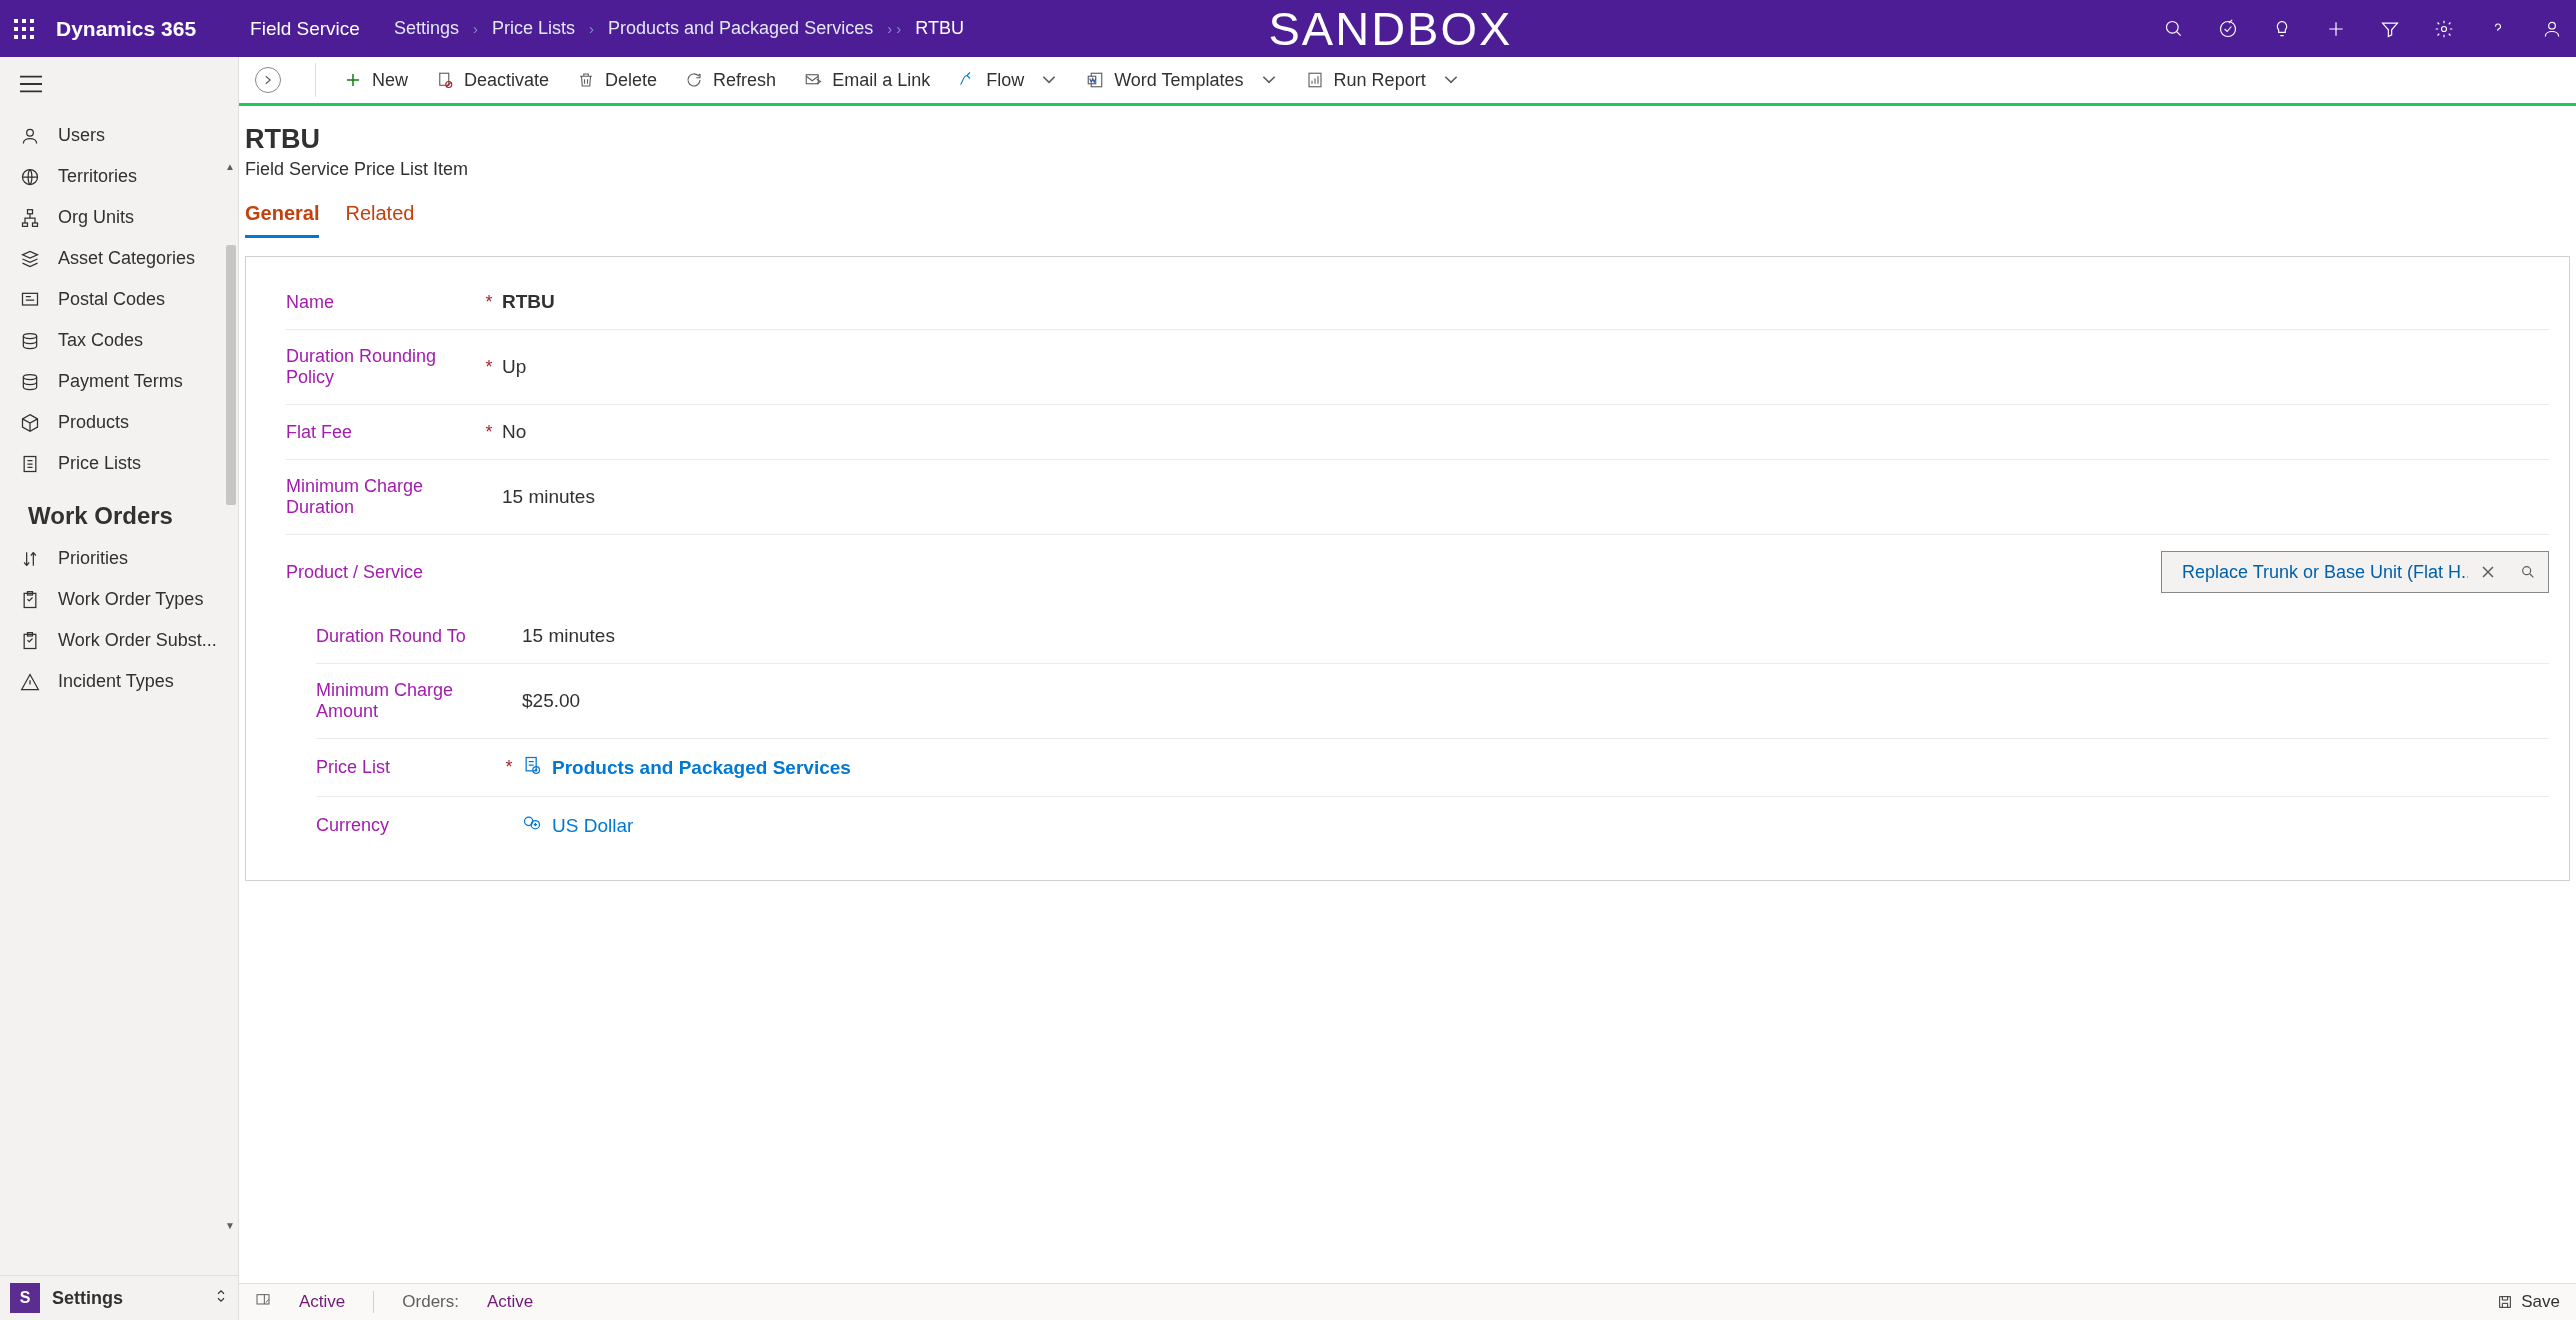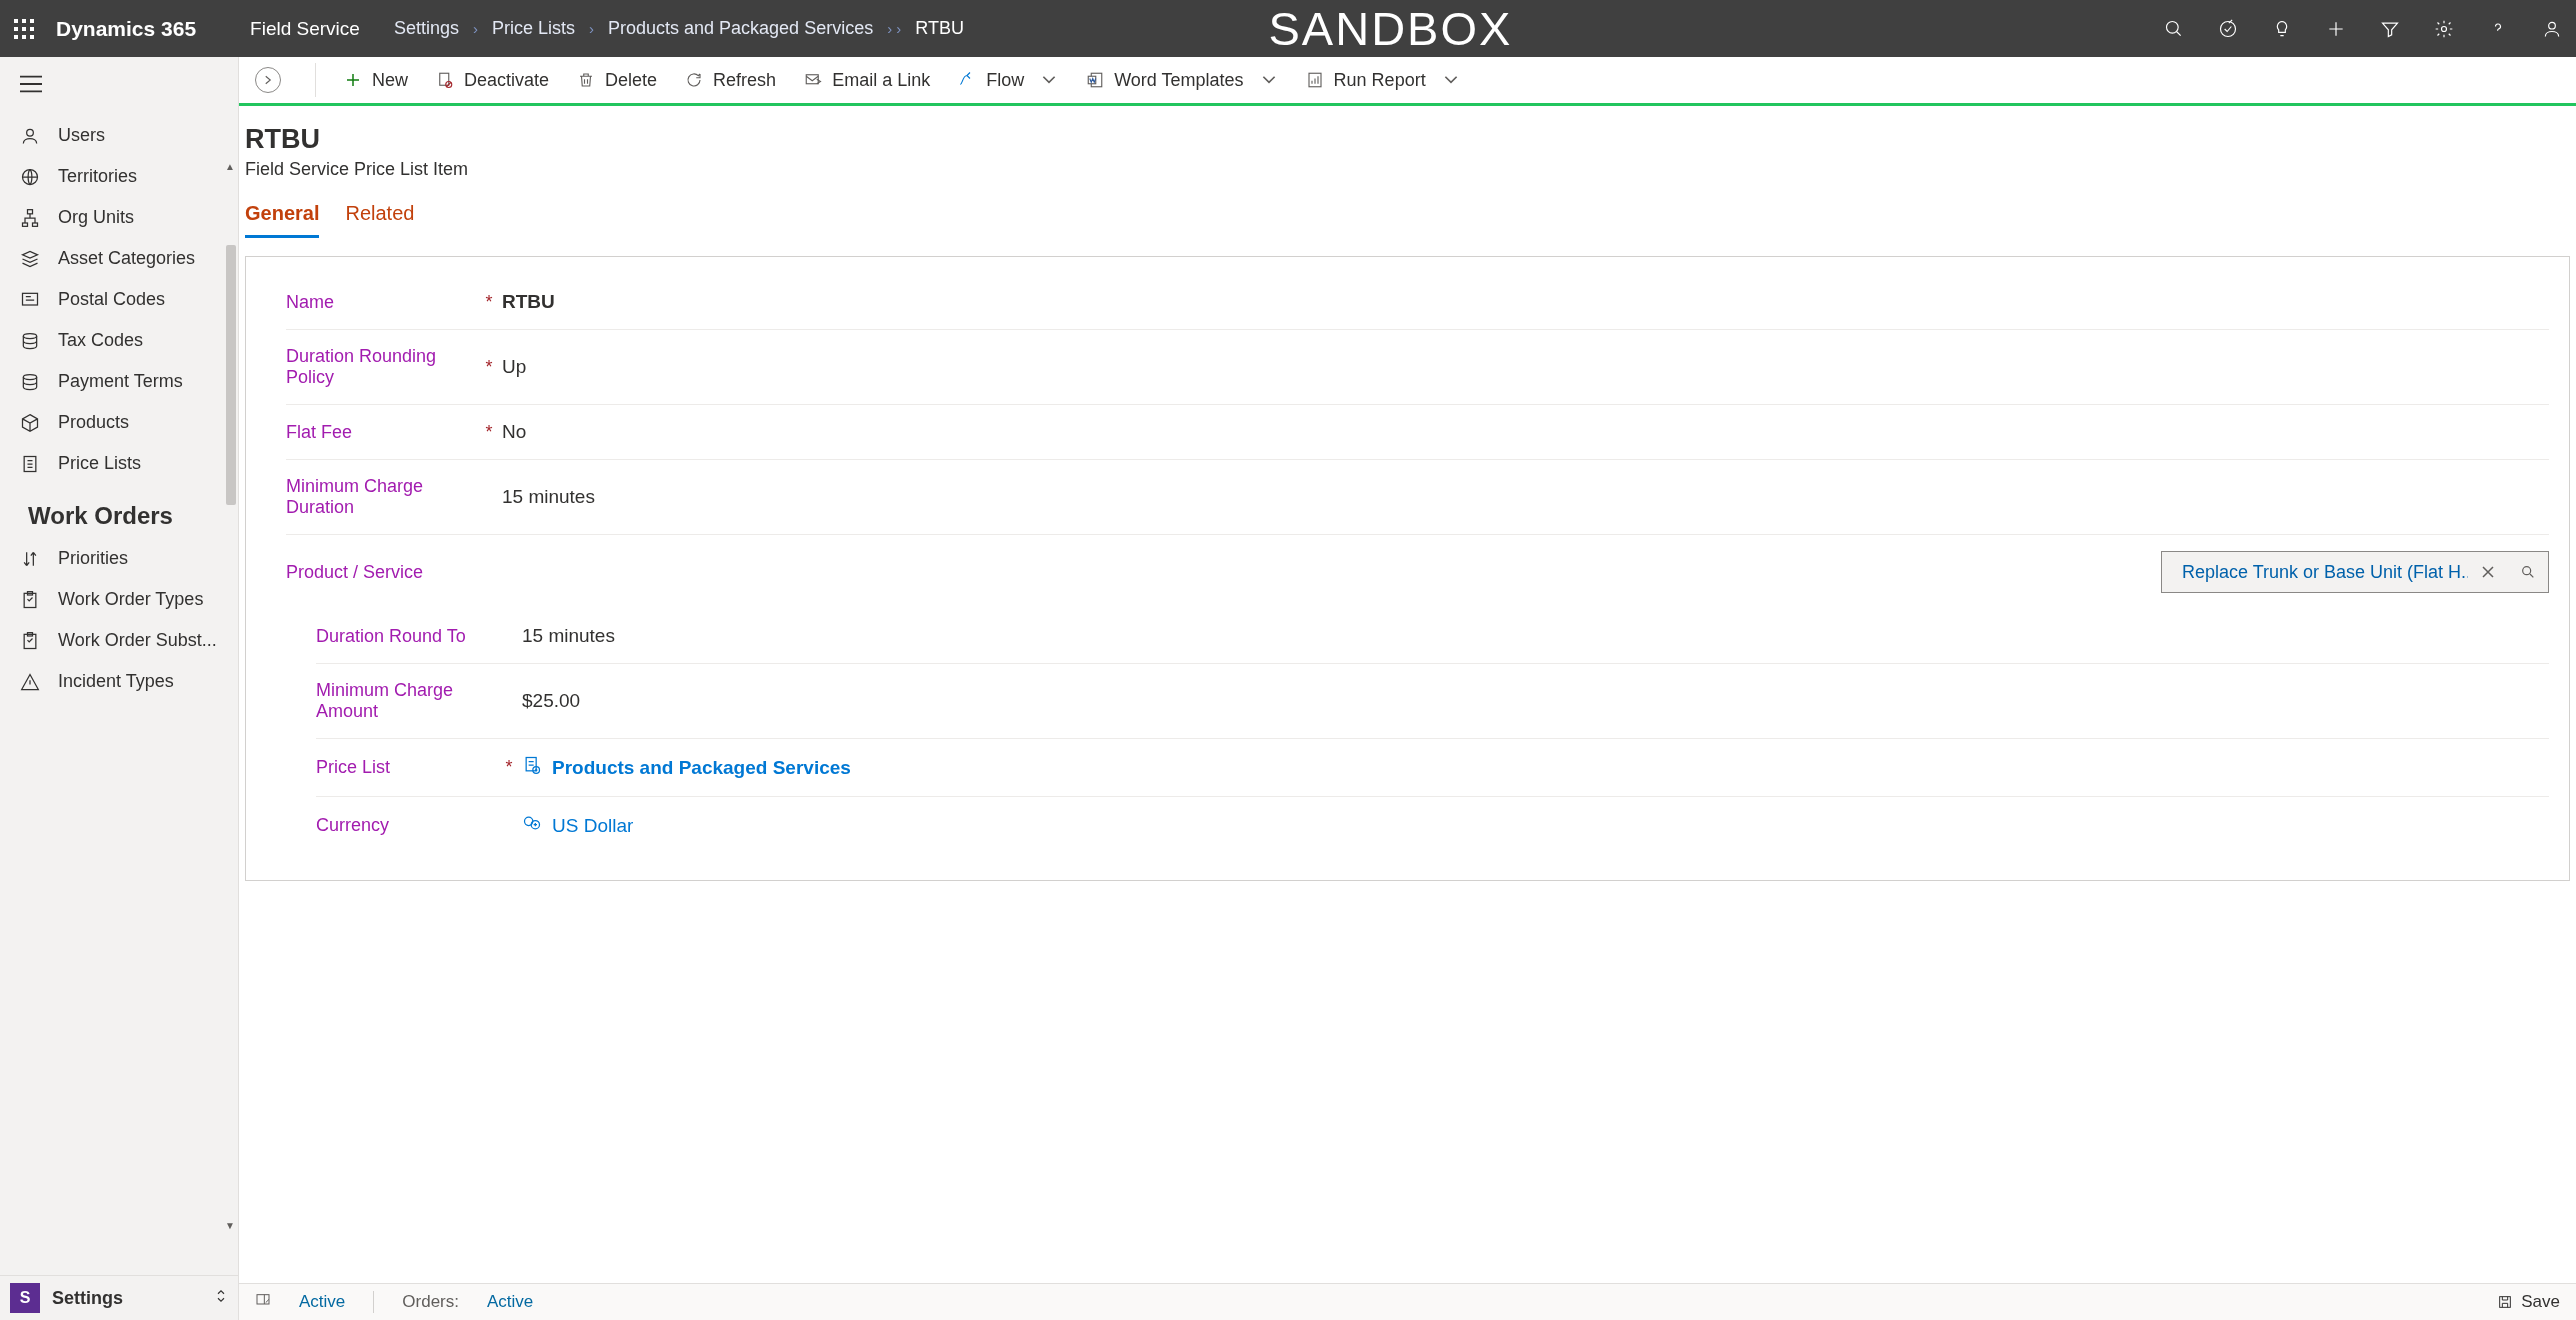--- a/index.html
+++ b/index.html
@@ -1,20 +1,20 @@
 <!DOCTYPE html>
 <html><head>
 <meta charset="utf-8">
 <style>
   * { box-sizing: border-box; }
   html, body { margin:0; padding:0; font-family: "Segoe UI", Arial, sans-serif; color:#323130; background:#fff; height:100%; }
   body { overflow:hidden; }
   
   .topbar {
-    height:57px; background:#404040; color:#fff; display:flex; align-items:center;
+    height:57px; background:#4c1d95; color:#fff; display:flex; align-items:center;
     padding:0 14px; justify-content:space-between;
   }
   .top-left { display:flex; align-items:center; gap:22px; }
   .waffle { width:20px; height:20px; display:grid; grid-template-columns:repeat(3,4px); grid-template-rows:repeat(3,4px); gap:4px; }
   .waffle span { background:#fff; width:4px; height:4px; }
   .brand { font-size:21px; font-weight:600; display:flex; align-items:center; gap:12px;}
   .brand .chev { font-size:14px; opacity:.9;}
   .appname { font-size:19px; font-weight:400; margin-left:20px; }
   .breadcrumb { display:flex; align-items:center; gap:14px; font-size:18px; color:#c7d1e6; margin-left:12px; }
   .breadcrumb .bc-item { color:#e3e8f4; }
@@ -71,21 +71,21 @@
   .value.link { color:#0078d4; font-weight:600; display:flex; align-items:center; gap:10px;}
   .lookup-box { display:flex; align-items:center; border:1px solid #8a8886; height:42px; width:388px; background:#f3f2f1; position:relative;}
   .lookup-chip { display:flex; align-items:center; gap:10px; padding:0 10px; color:#0061ab; font-size:18px; flex:1; overflow:hidden; white-space:nowrap; text-overflow:ellipsis;}
   .lookup-chip svg{width:18px;height:18px;}
   .lookup-x, .lookup-search { width:40px; height:100%; display:flex; align-items:center; justify-content:center; cursor:pointer;}
   .lookup-x svg, .lookup-search svg{width:16px;height:16px;}
   .col-right .field { border-bottom:1px solid #edebe9; }
   .col-right .label{width:180px;}
   
   .statusbar { height:37px; border-top:1px solid #e1dfdd; display:flex; align-items:center; padding:0 16px; gap:28px; font-size:17px; color:#605e5c; background:#faf9f8;}
-  .statusbar .sv { color:#0369a1;}
+  .statusbar .sv { color:#701a75;}
   .statusbar .sep{width:1px;height:22px;background:#d2d0ce;}
   .save-footer { margin-left:auto; display:flex; align-items:center; gap:8px; cursor:pointer; font-size:17px; color:#323130;}
   .save-footer svg{width:16px;height:16px;}
   .col2-icon svg{width:20px;height:20px;}
 </style>
 </head>
 <body>
 
 <div class="topbar">
   <div class="top-left">

